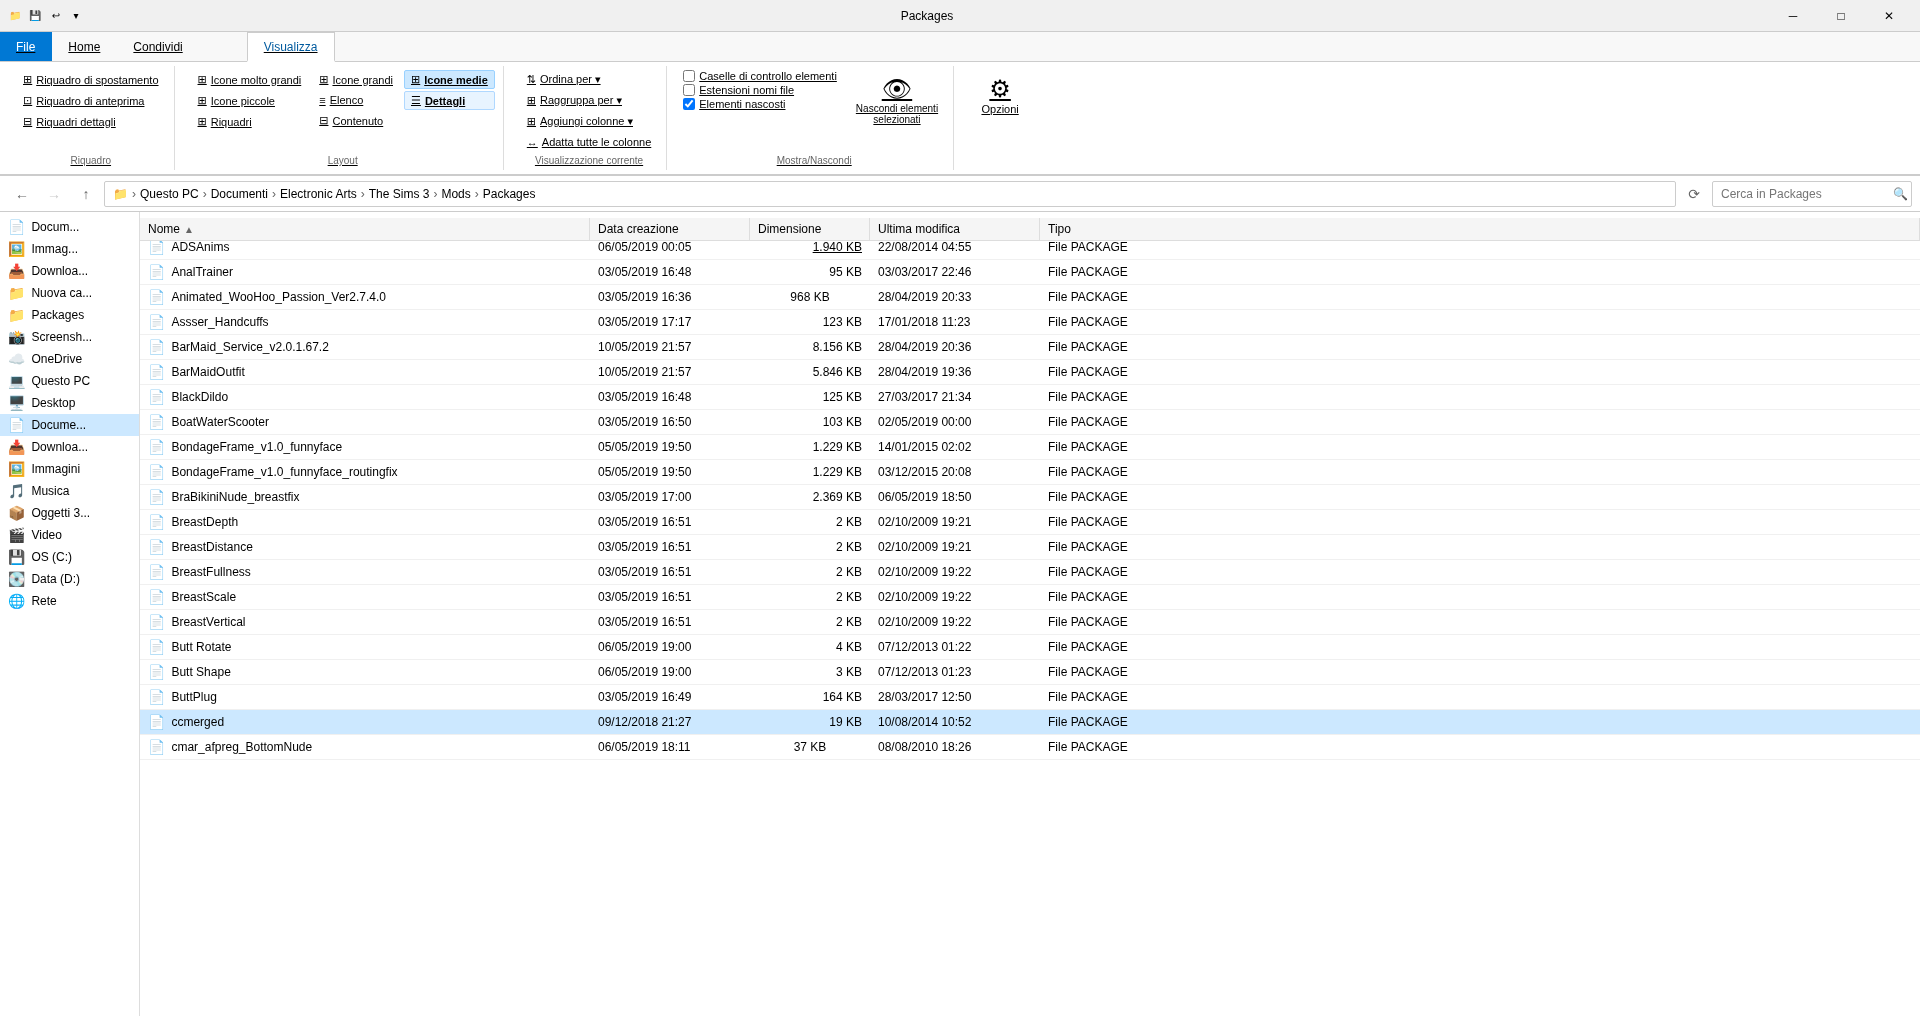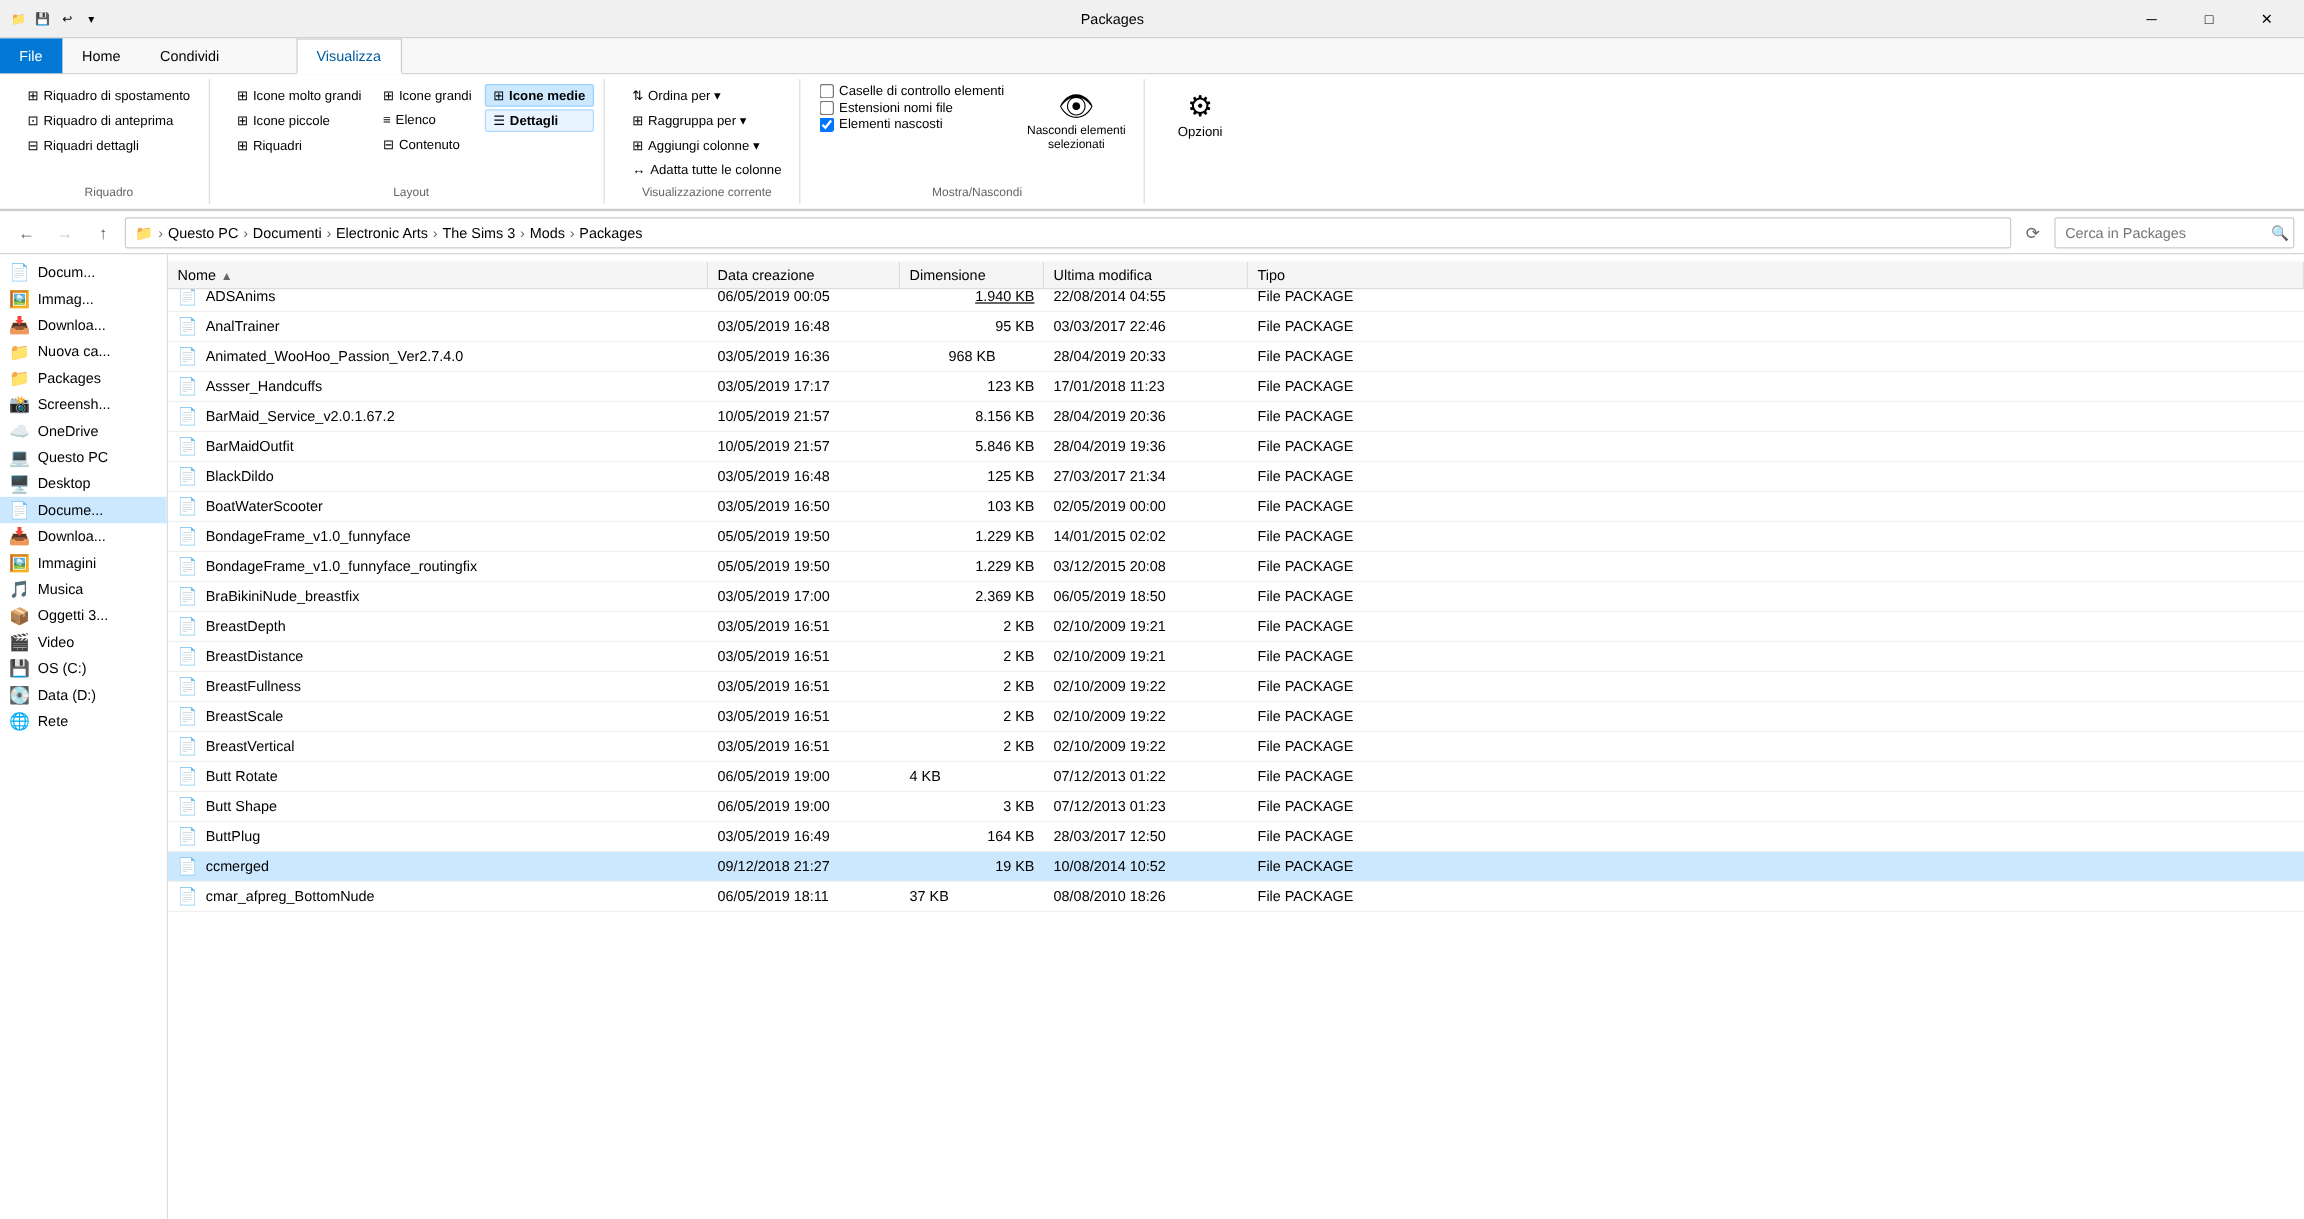--- a/index.html
+++ b/index.html
@@ -14,21 +14,21 @@
       padding: 0 8px;
       border-bottom: 1px solid #ccc;
     }
     .titlebar-icons { display: flex; gap: 4px; align-items: center; }
     .titlebar-icon { width: 16px; height: 16px; display: flex; align-items: center; justify-content: center; cursor: pointer; font-size: 10px; }
     .titlebar-title { flex: 1; text-align: center; font-size: 12px; font-weight: normal; }
     .titlebar-controls { display: flex; gap: 2px; margin-left: auto; }
     .titlebar-btn { width: 46px; height: 32px; display: flex; align-items: center; justify-content: center; cursor: pointer; font-size: 12px; }
 
     
-    .ribbon { background: #f8f8f8; border-bottom: 1px solid #ccc; }
+    .ribbon { background: #f8f8f8; border-bottom: 1px solid #ccc; text-decoration: underline; }
     .ribbon-tabs { display: flex; height: 30px; border-bottom: 1px solid #ccc; }
     .ribbon-tab {
       padding: 0 16px;
       display: flex;
       align-items: center;
       cursor: pointer;
       font-size: 12px;
       border-right: 1px solid transparent;
     }
     .ribbon-tab.active { background: white; border-bottom: 2px solid white; margin-bottom: -1px; border-top: 1px solid #ccc; border-left: 1px solid #ccc; border-right: 1px solid #ccc; color: #005a9e; margin-left: 47px; }
@@ -581,21 +581,21 @@
       <div class="file-cell col-size" style="text-align:right;">2 KB</div>
       <div class="file-cell col-modified">02/10/2009 19:22</div>
       <div class="file-cell col-type">File PACKAGE</div>
     </div>
         <div class="file-row">
       <div class="file-cell file-name-cell">
         <span class="file-icon">📄</span>
         <span>Butt Rotate</span>
       </div>
       <div class="file-cell col-date">06/05/2019 19:00</div>
-      <div class="file-cell col-size" style="">4 KB</div>
+      <div class="file-cell col-size" style="text-align:right;">4 KB</div>
       <div class="file-cell col-modified">07/12/2013 01:22</div>
       <div class="file-cell col-type">File PACKAGE</div>
     </div>
         <div class="file-row">
       <div class="file-cell file-name-cell">
         <span class="file-icon">📄</span>
         <span>Butt Shape</span>
       </div>
       <div class="file-cell col-date">06/05/2019 19:00</div>
       <div class="file-cell col-size" style="text-align:right;">3 KB</div>
@@ -621,19 +621,19 @@
       <div class="file-cell col-size" style="text-align:right;">19 KB</div>
       <div class="file-cell col-modified">10/08/2014 10:52</div>
       <div class="file-cell col-type">File PACKAGE</div>
     </div>
         <div class="file-row">
       <div class="file-cell file-name-cell">
         <span class="file-icon">📄</span>
         <span>cmar_afpreg_BottomNude</span>
       </div>
       <div class="file-cell col-date">06/05/2019 18:11</div>
-      <div class="file-cell col-size" style="text-align:left;">37 KB</div>
+      <div class="file-cell col-size" style="text-align:center;">37 KB</div>
       <div class="file-cell col-modified">08/08/2010 18:26</div>
       <div class="file-cell col-type">File PACKAGE</div>
     </div>
       </div>
   </div>
 </div>
 
 </body></html>

